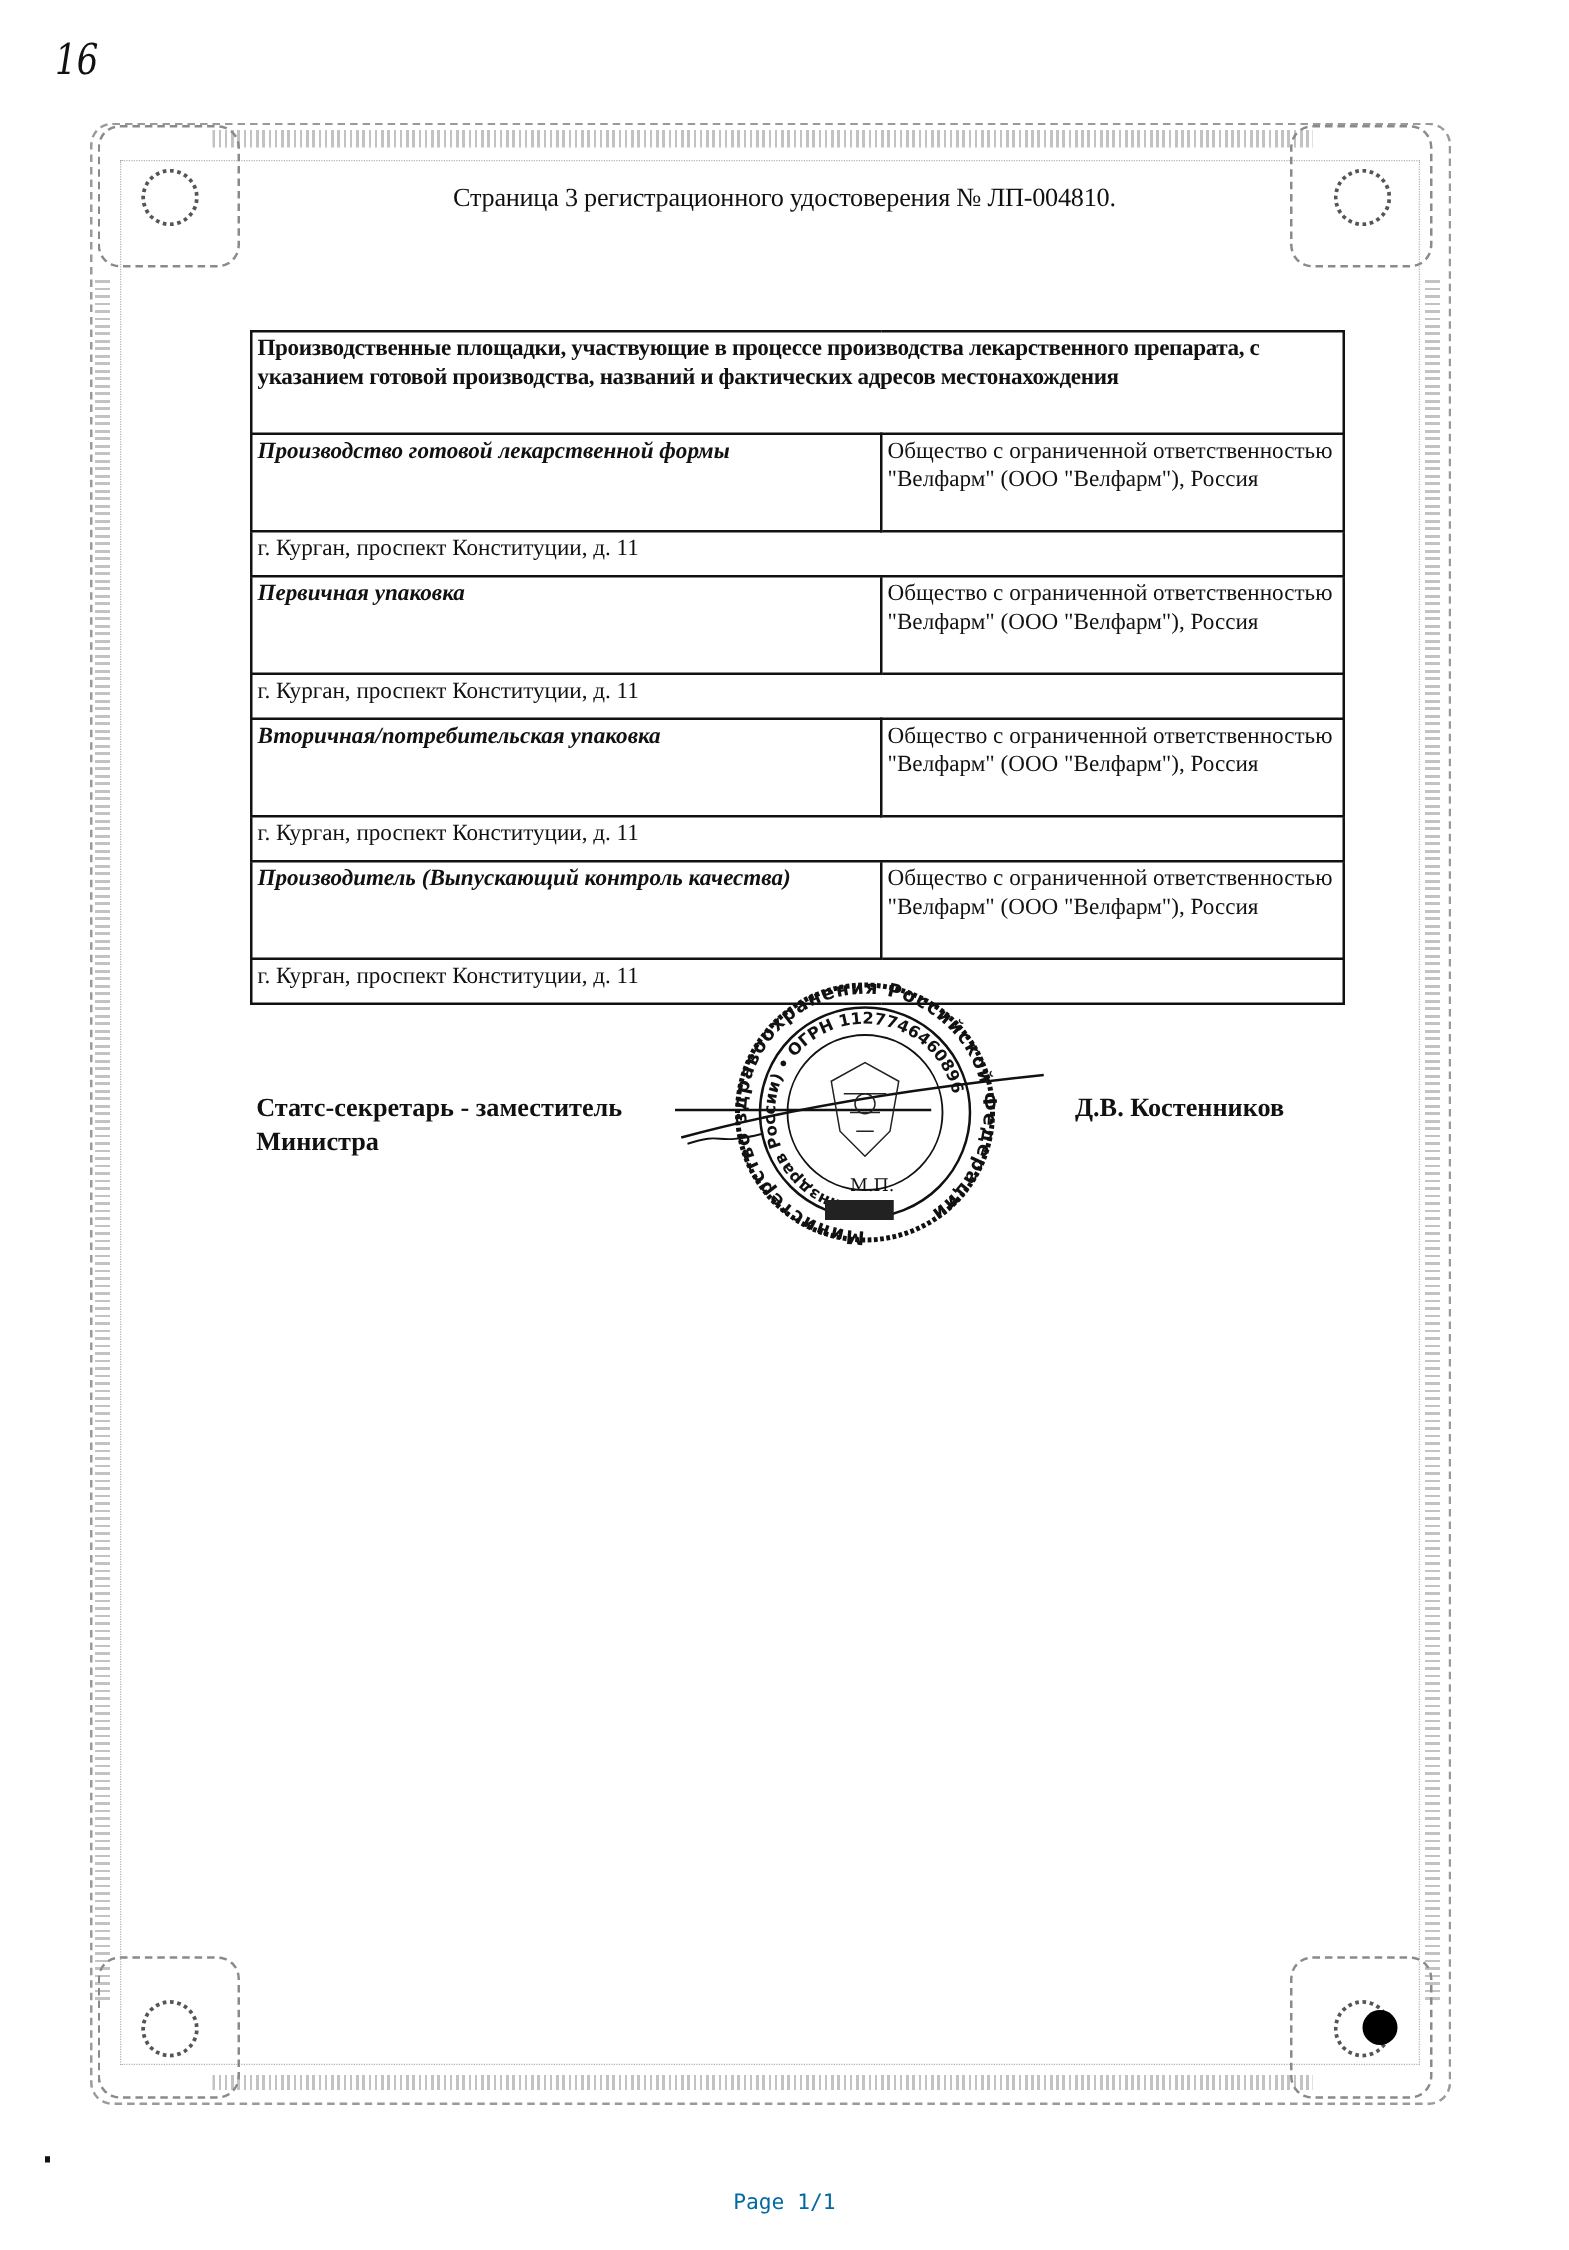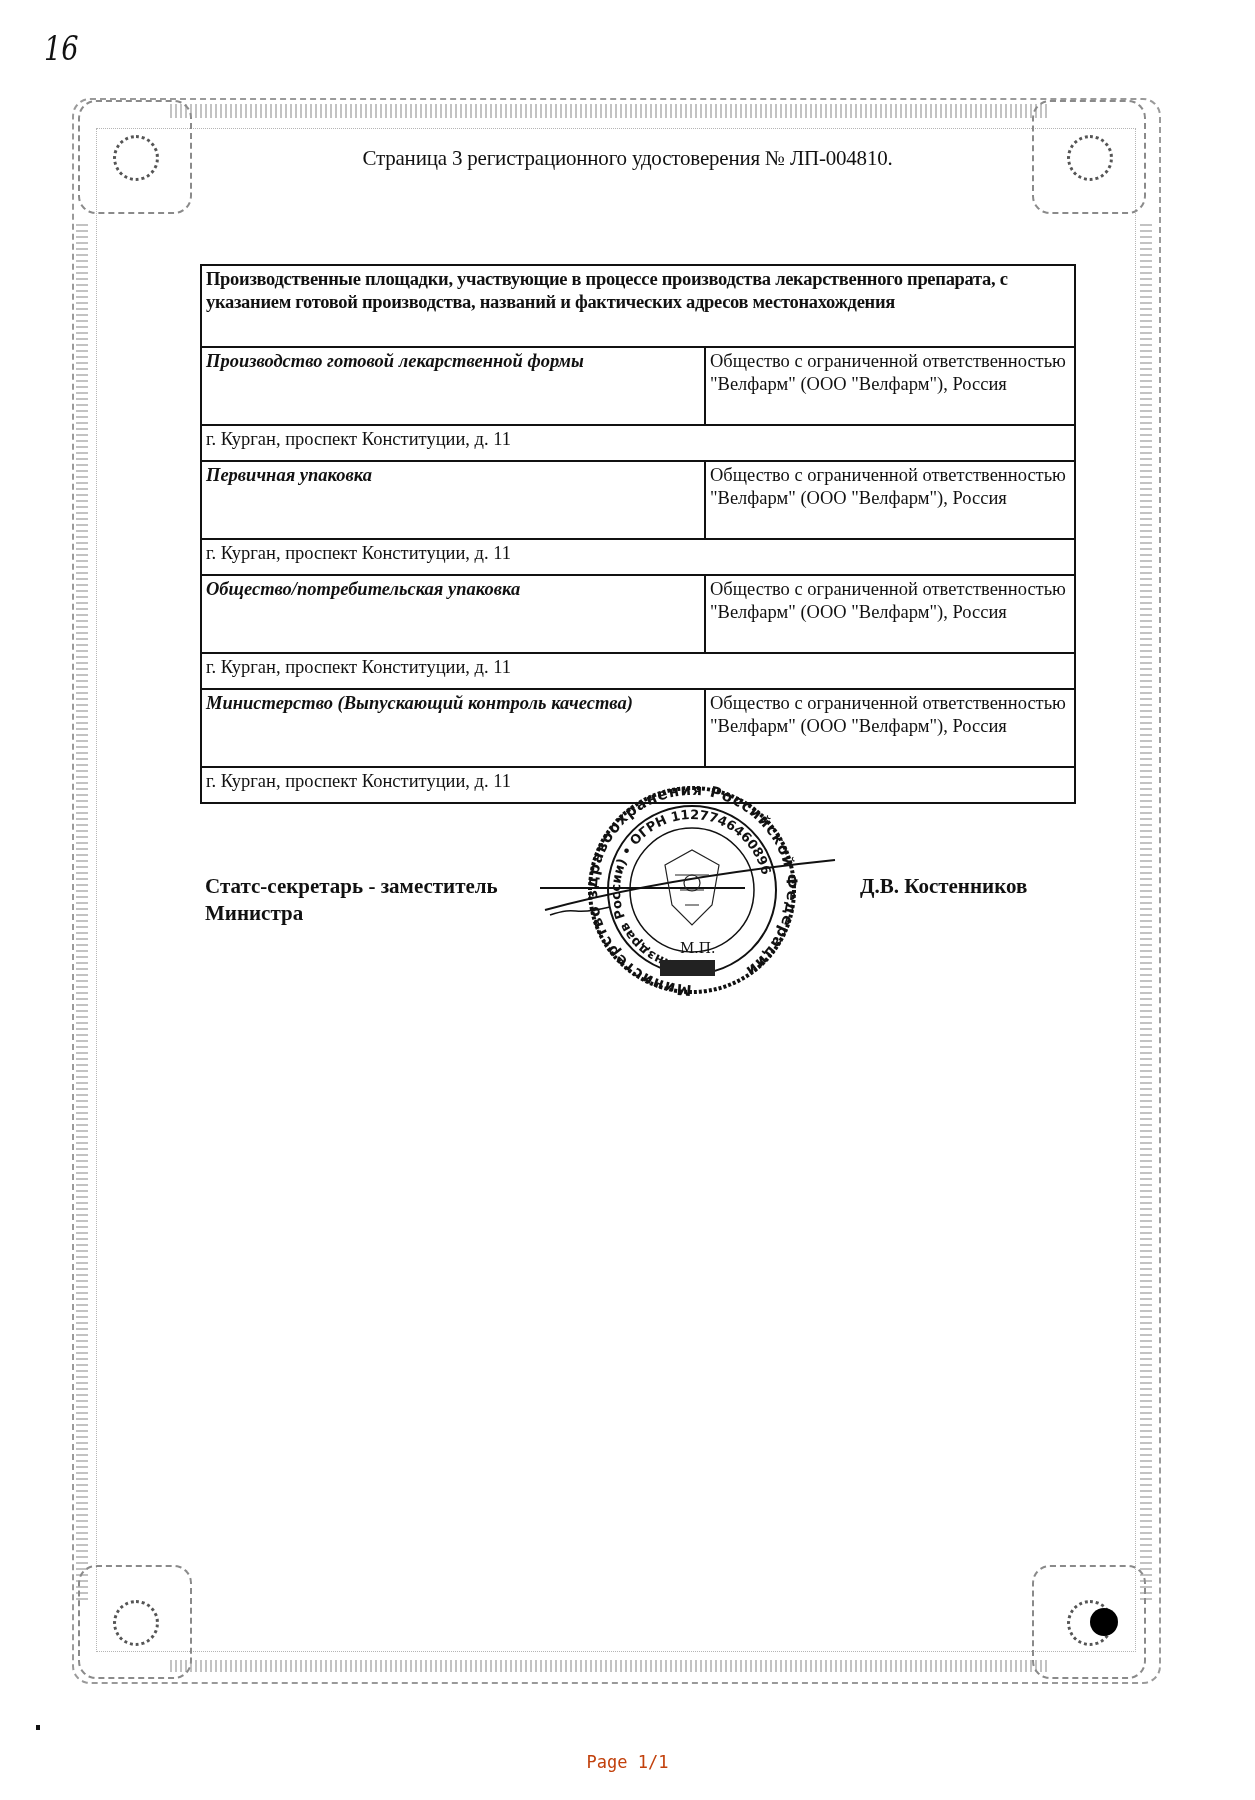--- a/index.html
+++ b/index.html
@@ -49,21 +49,21 @@
   .signature.left { left: 205px; }
   .signature.right { left: 860px; }
   .sig-line { position: absolute; left: 540px; top: 887px; width: 205px; border-top: 2px solid #111; }
   .sig-swoosh { position: absolute; left: 540px; top: 855px; width: 300px; height: 70px; }
 
   .stamp { position: absolute; left: 580px; top: 785px; width: 225px; height: 215px; }
 
   .stray-mark { position: absolute; left: 36px; top: 1725px; width: 4px; height: 5px; background: #111; }
 
   .page-footer { position: absolute; left: 0; width: 100%; top: 1752px; text-align: center;
-                 font-family: "DejaVu Sans Mono", monospace; font-size: 17px; color: #c2410c; }
+                 font-family: "DejaVu Sans Mono", monospace; font-size: 17px; color: #0369a1; }
 </style>
 </head>
 <body>
 
 <div class="handwritten">16</div>
 
 <div class="frame"></div>
 <div class="frame-inner"></div>
 <div class="frame-band-top"></div>
 <div class="frame-band-bottom"></div>
@@ -93,29 +93,29 @@
 
   <tr>
     <td class="stage">Первичная упаковка</td>
     <td class="org">Общество с ограниченной ответственностью "Велфарм" (ООО "Велфарм"), Россия</td>
   </tr>
   <tr>
     <td class="addr" colspan="2">г. Курган, проспект Конституции, д. 11</td>
   </tr>
 
   <tr>
-    <td class="stage">Общество/потребительская упаковка</td>
+    <td class="stage">Вторичная/потребительская упаковка</td>
     <td class="org">Общество с ограниченной ответственностью "Велфарм" (ООО "Велфарм"), Россия</td>
   </tr>
   <tr>
     <td class="addr" colspan="2">г. Курган, проспект Конституции, д. 11</td>
   </tr>
 
   <tr>
-    <td class="stage">Министерство (Выпускающий контроль качества)</td>
+    <td class="stage">Производитель (Выпускающий контроль качества)</td>
     <td class="org">Общество с ограниченной ответственностью "Велфарм" (ООО "Велфарм"), Россия</td>
   </tr>
   <tr>
     <td class="addr" colspan="2">г. Курган, проспект Конституции, д. 11</td>
   </tr>
 </tbody>
   </table>
 
 <div class="signature left">
   <div>Статс-секретарь - заместитель</div>

